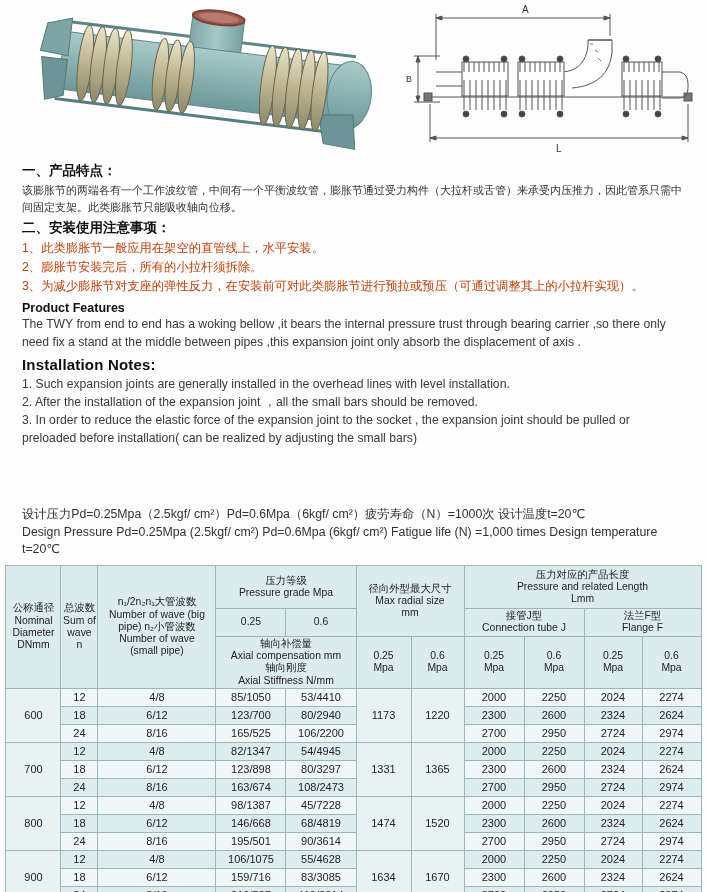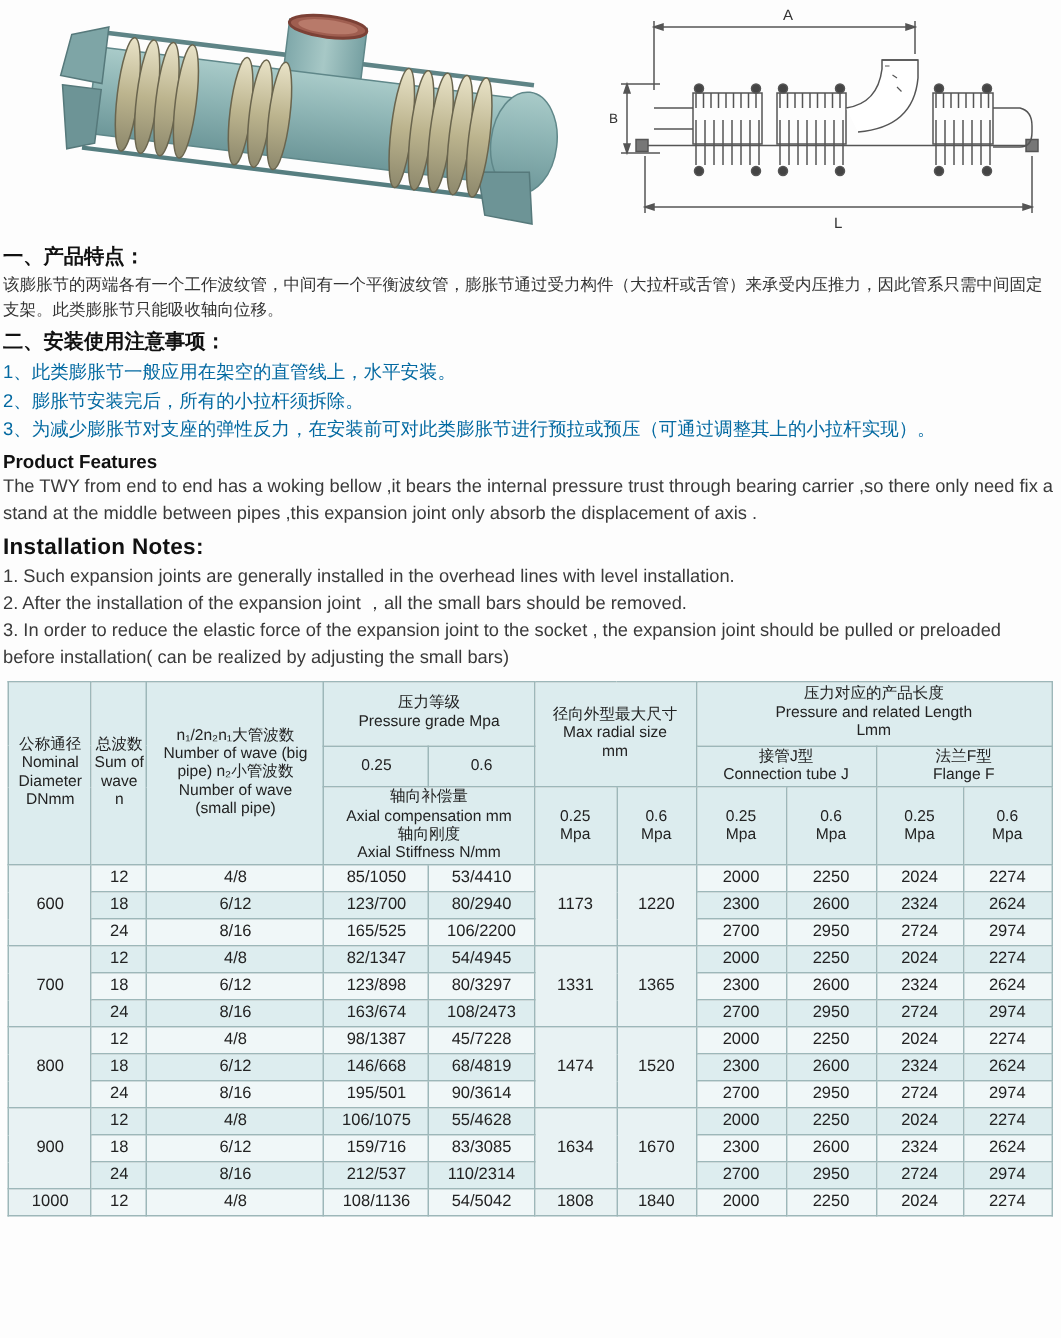--- a/index.html
+++ b/index.html
@@ -6,24 +6,24 @@
   body{
     width:707px;height:892px;background:#fdfdfd;overflow:hidden;
     font-family:"Liberation Sans","DejaVu Sans",sans-serif;color:#2b2b2b;
   }
   .page{width:707px;height:892px;position:relative;}
   
   .img-row{display:flex;align-items:flex-start;height:158px;}
   .photo-wrap{width:400px;height:158px;position:relative;}
   .diagram-wrap{width:307px;height:158px;position:relative;}
   
-  .text-col{padding:0 2px;}
+  .text-col{padding:0 22px;}
   .cn-head{font-weight:bold;font-size:13.5px;color:#111;margin:4px 0 2px 0;}
   .cn-body{font-size:11px;line-height:1.5;color:#333;}
-  .cn-item{font-size:12.3px;line-height:1.55;color:#0369a1;}
+  .cn-item{font-size:12.3px;line-height:1.55;color:#c2410c;}
   .en-head{font-weight:bold;font-size:12.5px;color:#111;margin:5px 0 1px 0;}
   .en-body{font-size:12.2px;line-height:1.45;color:#3a3a3a;}
   .en-head-big{font-weight:bold;font-size:15px;color:#111;margin:4px 0 2px 0;letter-spacing:0.2px;}
   .en-item{font-size:12.2px;line-height:1.5;color:#3a3a3a;}
   .design-block{margin-top:58px;}
   .design-line{font-size:12.3px;line-height:1.45;color:#333;white-space:pre-line;}
   
   table.spec{
     border-collapse:collapse;table-layout:fixed;
     width:695px;margin:6px auto 0 auto;
@@ -195,20 +195,24 @@
     <div class="cn-item">3、为减少膨胀节对支座的弹性反力，在安装前可对此类膨胀节进行预拉或预压（可通过调整其上的小拉杆实现）。</div>
 
     <div class="en-head">Product Features</div>
     <div class="en-body">The TWY from end to end has a woking bellow ,it bears the internal pressure trust through bearing carrier ,so there only need fix a stand at the middle between pipes ,this expansion joint only absorb the displacement of axis .</div>
 
     <div class="en-head-big">Installation Notes:</div>
     <div class="en-item">1. Such expansion joints are  generally installed  in the overhead lines with level installation.</div>
     <div class="en-item">2. After the installation of the expansion joint ，all the small bars should be removed.</div>
     <div class="en-item">3. In order to reduce the elastic force of the expansion joint to the socket , the expansion joint should be pulled or preloaded before installation( can be realized by adjusting the small bars)</div>
 
+    <div class="design-block">
+      <div class="design-line">设计压力Pd=0.25Mpa（2.5kgf/ cm²）Pd=0.6Mpa（6kgf/  cm²）疲劳寿命（N）=1000次 设计温度t=20℃</div>
+      <div class="design-line">Design Pressure Pd=0.25Mpa (2.5kgf/ cm²) Pd=0.6Mpa (6kgf/  cm²) Fatigue life (N) =1,000 times Design temperature t=20℃</div>
+    </div>
   </div>
 
   <table class="spec">
     <colgroup>
       <col style="width:55px">
         <col style="width:37px">
         <col style="width:118px">
       <col style="width:70px">
         <col style="width:70px">
       <col style="width:55px">

